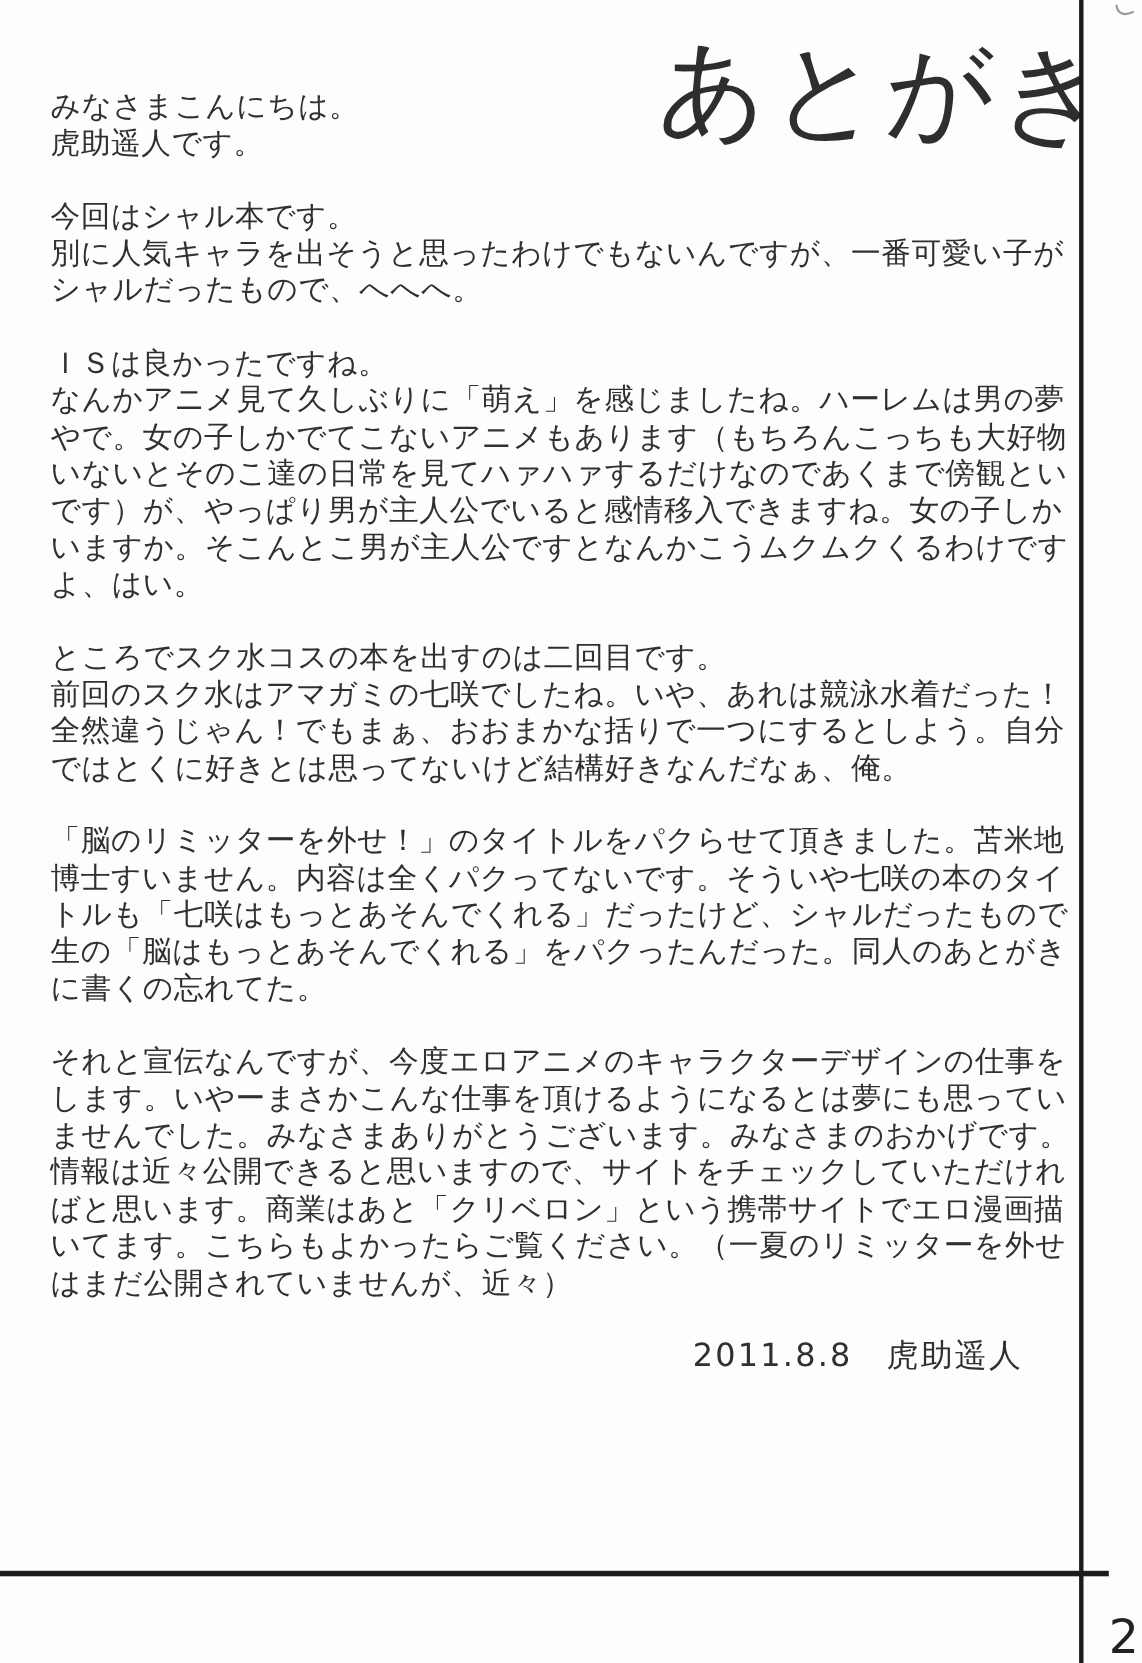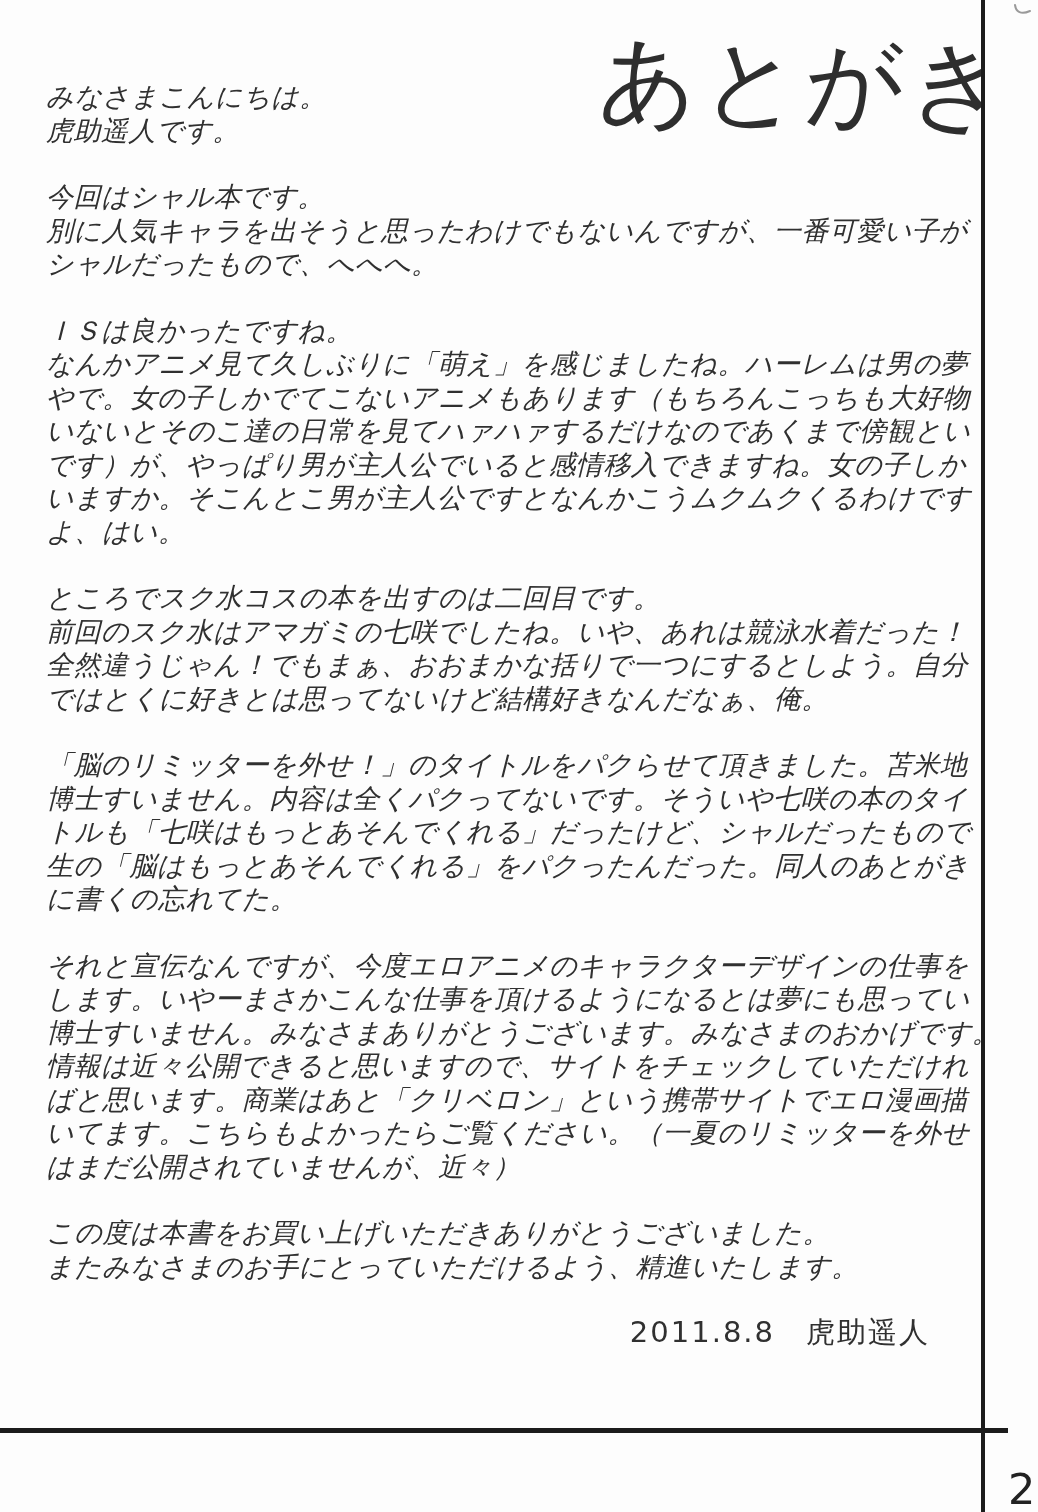--- a/index.html
+++ b/index.html
@@ -38,21 +38,20 @@
     left: 46px;
     top: 80px;
     width: 900px;
     font-size: 27px;
     line-height: 33.5px;
     letter-spacing: 0.5px;
     color: #303030;
   }
   .para {
     margin: 0 0 33px 0;
-    font-style: italic;
   }
   .para:last-of-type {
     margin-bottom: 0;
   }
   .line {
     white-space: pre;
   }
   .date-sig {
     text-align: right;
     padding-right: 16px;
@@ -133,29 +132,25 @@
     <div class="para">
         <div class="line">「脳のリミッターを外せ！」のタイトルをパクらせて頂きました。苫米地</div>
         <div class="line">博士すいません。内容は全くパクってないです。そういや七咲の本のタイ</div>
         <div class="line">トルも「七咲はもっとあそんでくれる」だったけど、シャルだったもので</div>
         <div class="line">生の「脳はもっとあそんでくれる」をパクったんだった。同人のあとがき</div>
         <div class="line">に書くの忘れてた。</div>
       </div>
     <div class="para">
         <div class="line">それと宣伝なんですが、今度エロアニメのキャラクターデザインの仕事を</div>
         <div class="line">します。いやーまさかこんな仕事を頂けるようになるとは夢にも思ってい</div>
-        <div class="line">博士すいません。みなさまありがとうございます。みなさまのおかげです。</div>
+        <div class="line">ませんでした。みなさまありがとうございます。みなさまのおかげです。</div>
         <div class="line">情報は近々公開できると思いますので、サイトをチェックしていただけれ</div>
         <div class="line">ばと思います。商業はあと「クリベロン」という携帯サイトでエロ漫画描</div>
         <div class="line">いてます。こちらもよかったらご覧ください。（一夏のリミッターを外せ</div>
         <div class="line">はまだ公開されていませんが、近々）</div>
-      </div>
-    <div class="para">
-        <div class="line">この度は本書をお買い上げいただきありがとうございました。</div>
-        <div class="line">またみなさまのお手にとっていただけるよう、精進いたします。</div>
       </div>
     <div class="date-sig">2011.8.8　虎助遥人</div>
   </div>
 
   <svg class="stray" viewBox="0 0 22 16">
     <path d="M3,3 C4,10 9,13 18,9" fill="none" stroke="#9a9a9a" stroke-width="2" stroke-linecap="round"></path>
   </svg>
 
   <div class="v-rule"></div>
   <div class="h-rule"></div>

